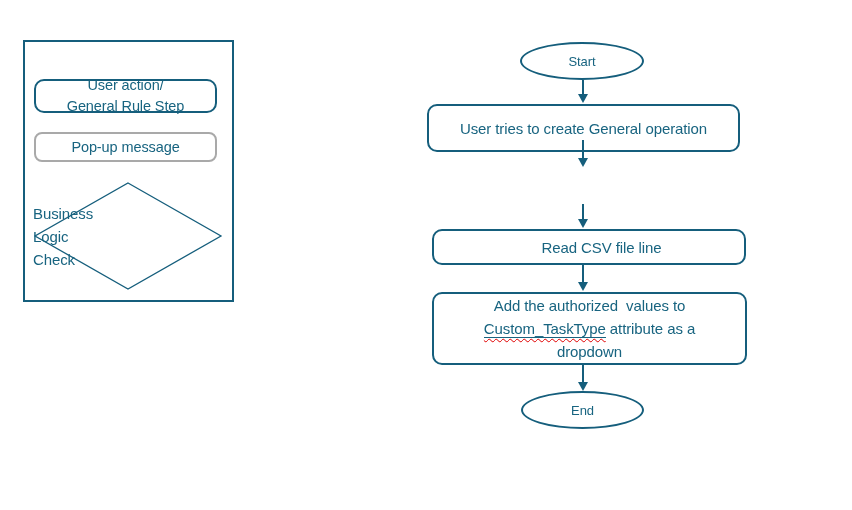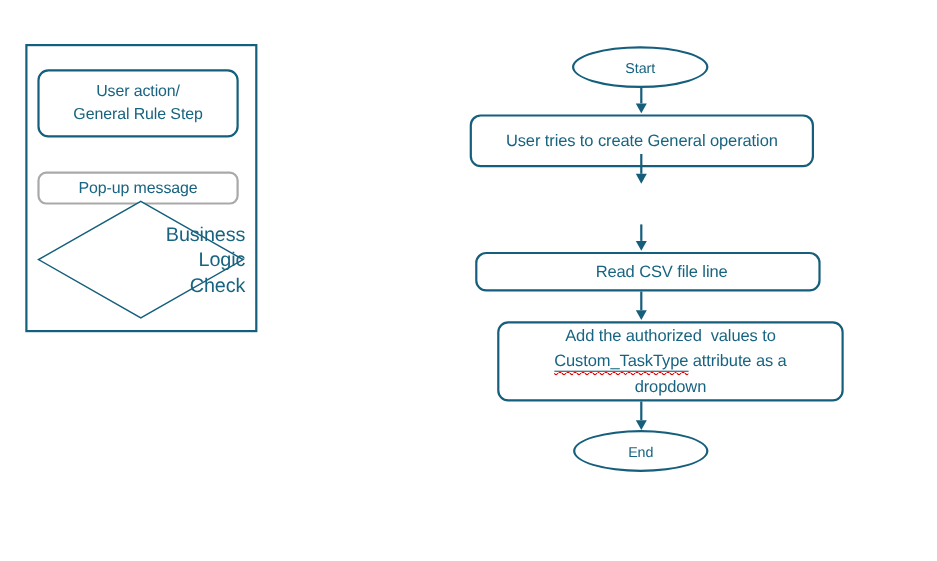--- a/index.html
+++ b/index.html
@@ -16,27 +16,27 @@
   
   .legend{
     position:absolute;left:23px;top:40px;width:211px;height:262px;
     border:2px solid var(--accent);box-sizing:border-box;background:#fff;
   }
   .legend-rect{
     position:absolute;left:9px;width:183px;box-sizing:border-box;background:#fff;
     display:flex;flex-direction:column;justify-content:center;align-items:center;
     text-align:center;font-size:14.5px;line-height:21px;letter-spacing:-0.1px;
   }
-  .legend-rect.teal{top:21px;height:62px;border:2px solid var(--accent);border-radius:10px;}
-  .legend-rect.gray{top:90px;height:30px;border:2px solid var(--gray);border-radius:8px;margin-top:24px;}
+  .legend-rect.teal{top:37px;height:34px;border:2px solid var(--accent);border-radius:10px;}
+  .legend-rect.gray{top:90px;height:30px;border:2px solid var(--gray);border-radius:8px;}
   .legend-diamond{position:absolute;left:8px;top:139px;width:190px;height:110px;}
   .legend-diamond svg{position:absolute;left:0;top:0;}
   .diamond-text{
     position:absolute;inset:0;display:flex;flex-direction:column;justify-content:center;
-    align-items:flex-end;text-align:center;font-size:18px;line-height:23px;letter-spacing:-0.1px;
+    align-items:flex-start;text-align:center;font-size:15px;line-height:23px;letter-spacing:-0.1px;
   }
   
   .oval{
     position:absolute;border:2px solid var(--accent);border-radius:50%;box-sizing:border-box;
     display:flex;align-items:center;justify-content:center;font-size:13px;background:#fff;
     letter-spacing:-0.1px;
   }
   .proc{
     position:absolute;border:2px solid var(--accent);border-radius:10px;box-sizing:border-box;
     display:flex;flex-direction:column;align-items:center;justify-content:center;
@@ -115,21 +115,21 @@
 
   <div class="proc" style="left:432px;top:229px;width:314px;height:36px;padding-left:25px;">
     <span class="ln">Read CSV file line</span>
   </div>
 
   <div class="arrow" style="top:265px;height:26px;">
     <div class="stem"></div>
     <div class="head"></div>
   </div>
 
-  <div class="proc" style="left:452px;top:292px;width:315px;height:73px;">
+  <div class="proc" style="left:432px;top:292px;width:315px;height:73px;">
     <div>
       <span class="ln">Add the authorized  values to</span>
     </div>
     <div>
       <span class="misspelled">Custom_TaskType</span><span class="ln"> attribute as a</span>
     </div>
     <div>
       <span class="ln">dropdown</span>
     </div>
   </div>

